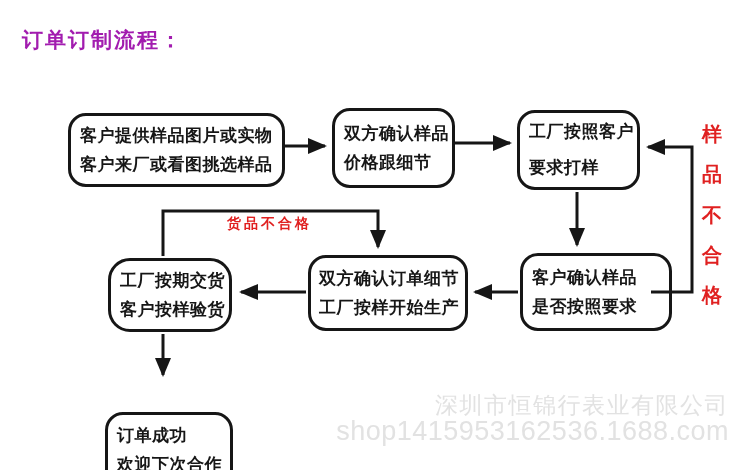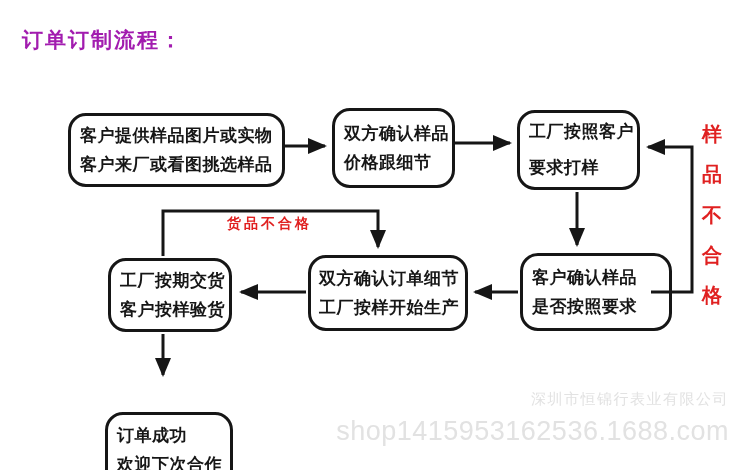--- a/index.html
+++ b/index.html
@@ -22,21 +22,21 @@
     position:absolute;left:227px;top:215px;color:var(--red,#e02020);
     font-size:14px;font-weight:bold;letter-spacing:3px;
   }
   .red-label-v{
     position:absolute;left:701px;top:121px;height:188px;width:22px;
     display:flex;flex-direction:column;justify-content:space-between;align-items:center;
     color:var(--red,#e02020);font-size:20px;font-weight:bold;
   }
   .wm-company{
     position:absolute;right:21px;top:390px;color:var(--watermark,#e2e2e2);
-    font-size:15px;letter-spacing:1.5px;white-space:nowrap;
+    font-size:23px;letter-spacing:1.5px;white-space:nowrap;
   }
   .wm-shop{
     position:absolute;right:21px;top:416px;color:var(--watermark,#e2e2e2);
     font-size:27px;letter-spacing:0.5px;white-space:nowrap;
   }
 </style>
 </head>
 <body>
 
 <div class="canvas">
@@ -61,21 +61,21 @@
   <div class="box" style="left:520px;top:253px;width:152px;height:78px;">
     <span>客户确认样品</span>
     <span>是否按照要求</span>
   </div>
 
   <div class="box" style="left:308px;top:255px;width:160px;height:76px;padding-left:8px;">
     <span>双方确认订单细节</span>
     <span>工厂按样开始生产</span>
   </div>
 
-  <div class="box" style="left:108px;top:258px;width:124px;height:74px;">
+  <div class="box" style="left:108px;top:258px;width:124px;height:74px;border-radius:22px;">
     <span>工厂按期交货</span>
     <span>客户按样验货</span>
   </div>
 
   <div class="box" style="left:105px;top:380px;width:128px;height:76px;margin-top:32px;">
     <span>订单成功</span>
     <span>欢迎下次合作</span>
   </div>
 
   <svg class="arrows" width="750" height="470" viewBox="0 0 750 470">

